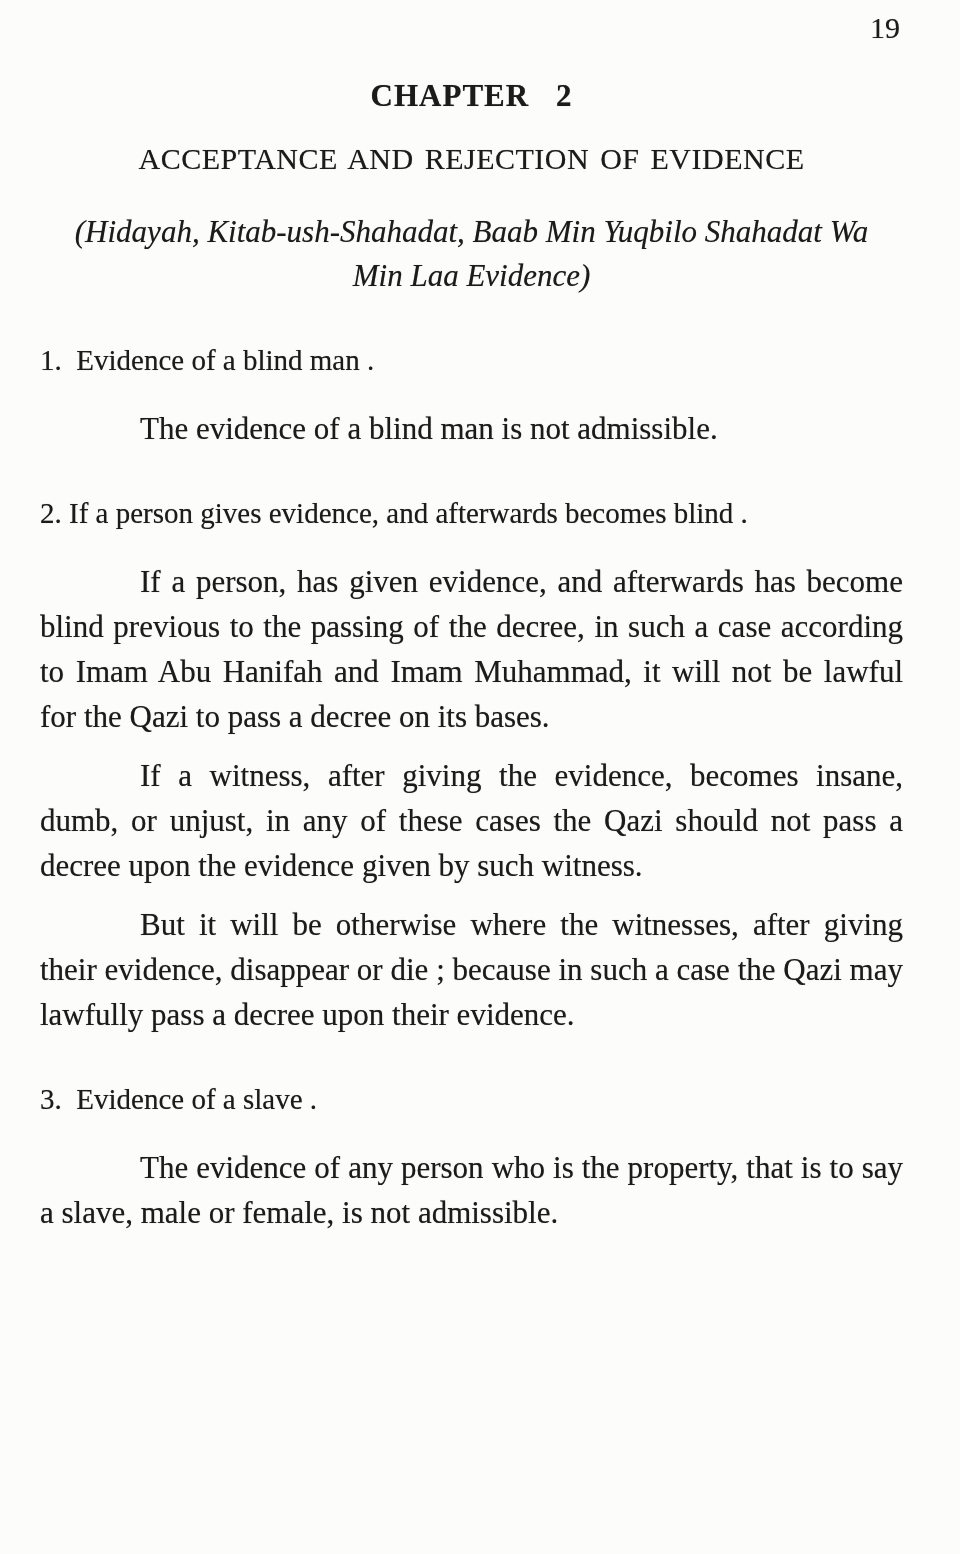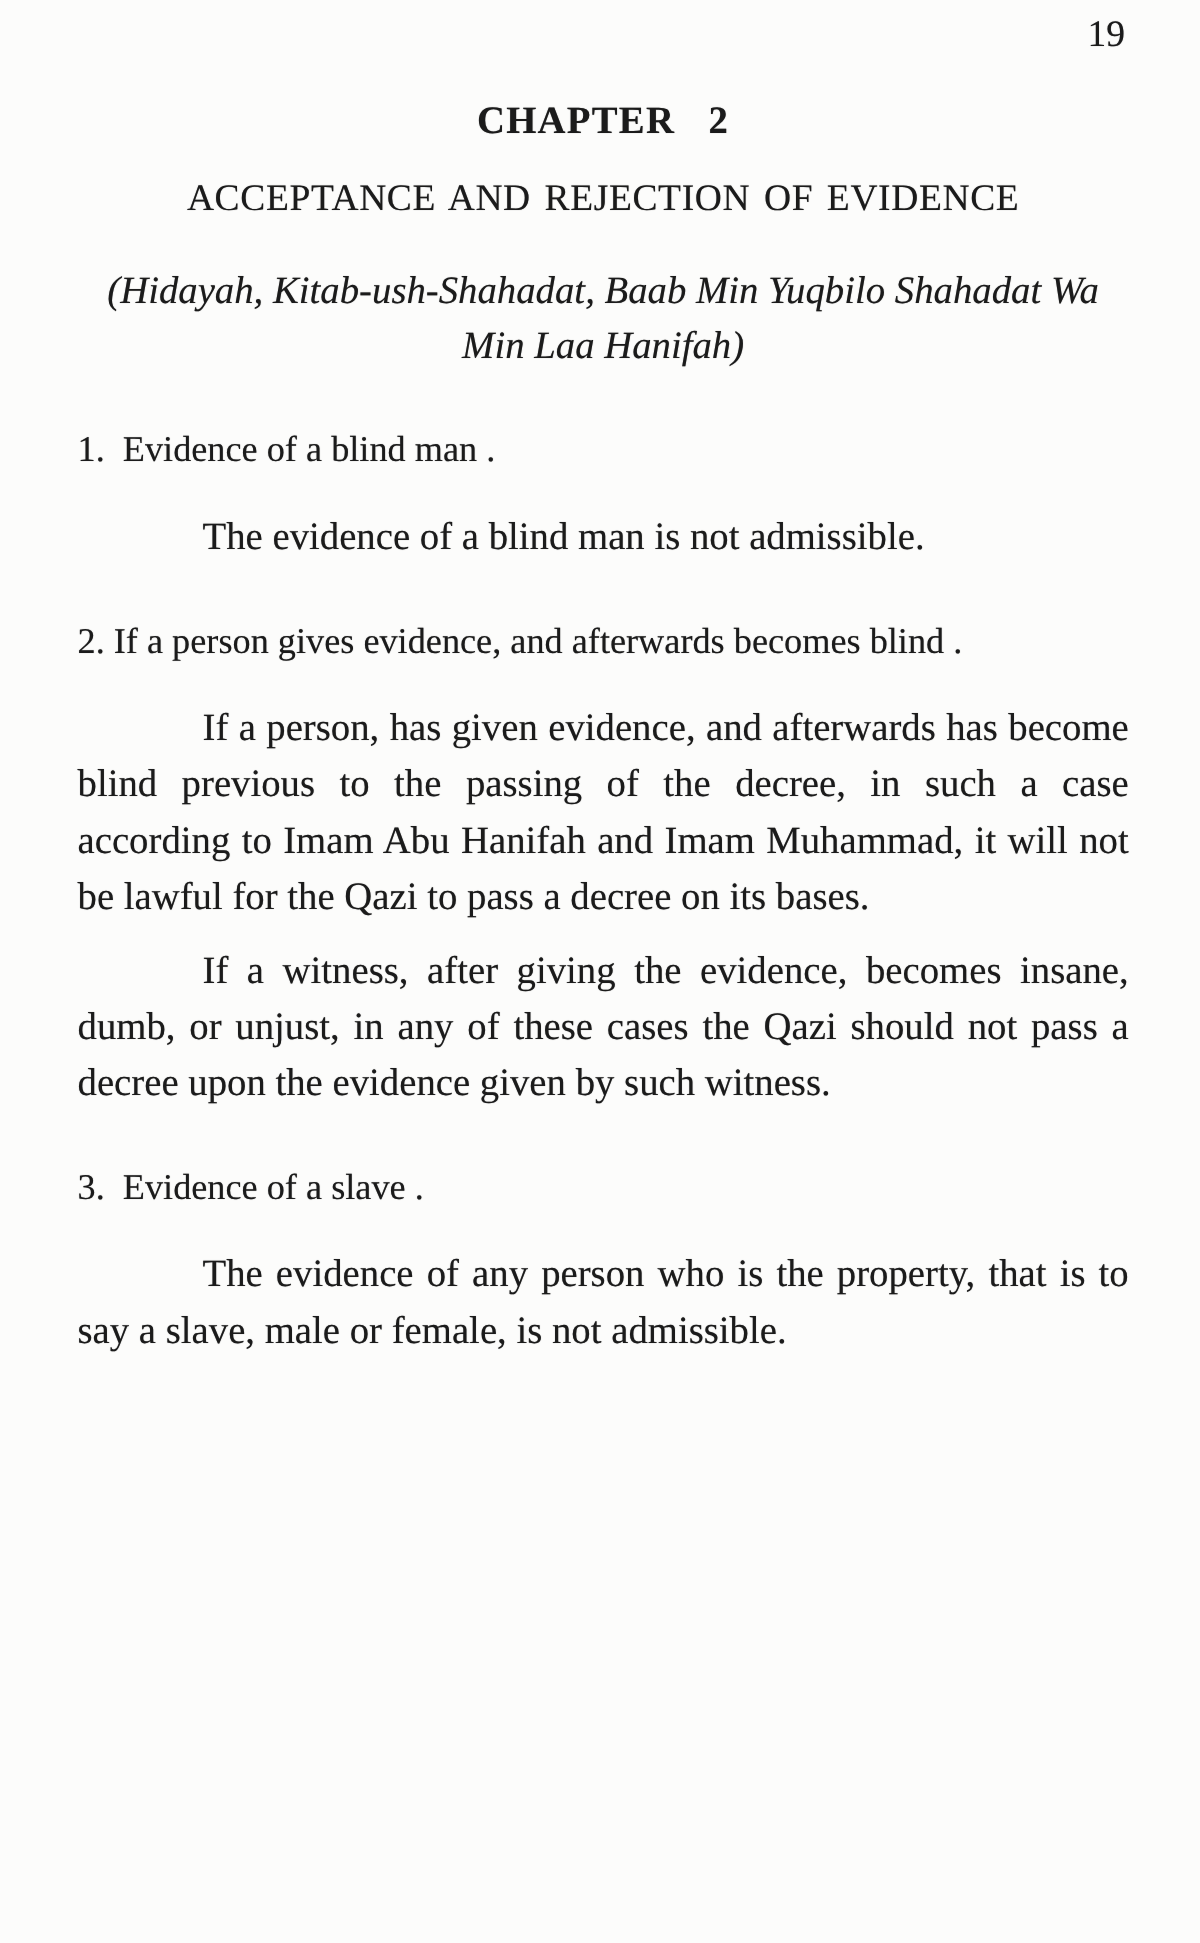--- a/index.html
+++ b/index.html
@@ -11,21 +11,21 @@
     width: 960px;
     height: 1554px;
     font-family: "Liberation Serif", "DejaVu Serif", serif;
     color: #1b1b1b;
   }
   .page {
     position: relative;
     width: 960px;
     height: 1251px;
     box-sizing: border-box;
-    padding: 0 57px 0 62px;
+    padding: 0 57px 0 40px;
     
     text-shadow: 0 0 0.7px rgba(25, 25, 25, 0.55);
   }
   .page-number {
     position: absolute;
     top: 10px;
     right: 60px;
     font-size: 30px;
     line-height: 36px;
   }
@@ -74,32 +74,33 @@
 <div class="page">
 
   <div class="page-number">19</div>
 
   <h1 class="chapter">CHAPTER 2</h1>
 
   <h2 class="doc-title">ACCEPTANCE AND REJECTION OF EVIDENCE</h2>
 
   <div class="citation">
     <div>(Hidayah, Kitab-ush-Shahadat, Baab Min Yuqbilo Shahadat Wa</div>
-    <div>Min Laa Hanifah)</div>
+    <div>Min Laa Evidence)</div>
   </div>
 
   <section>
     <h3 class="section-heading">1.  Evidence of a blind man .</h3>
     <p class="body-par">The evidence of a blind man is not admissible.</p>
   </section>
 
   <section>
     <h3 class="section-heading">2. If a person gives evidence, and afterwards becomes blind .</h3>
     <p class="body-par">If a person, has given evidence, and afterwards has become blind previous to the passing of the decree, in such a case according to Imam Abu Hanifah and Imam Muhammad, it will not be lawful for the Qazi to pass a decree on its bases.</p>
     <p class="body-par">If a witness, after giving the evidence, becomes insane, dumb, or unjust, in any of these cases the Qazi should not pass a decree upon the evidence given by such witness.</p>
+    <p class="body-par">But it will be otherwise where the witnesses, after giving their evidence, disappear or die ; because in such a case the Qazi may lawfully pass a decree upon their evidence.</p>
   </section>
 
   <section>
     <h3 class="section-heading">3.  Evidence of a slave .</h3>
     <p class="body-par">The evidence of any person who is the property, that is to say a slave, male or female, is not admissible.</p>
   </section>
 
 
 </div>
 

